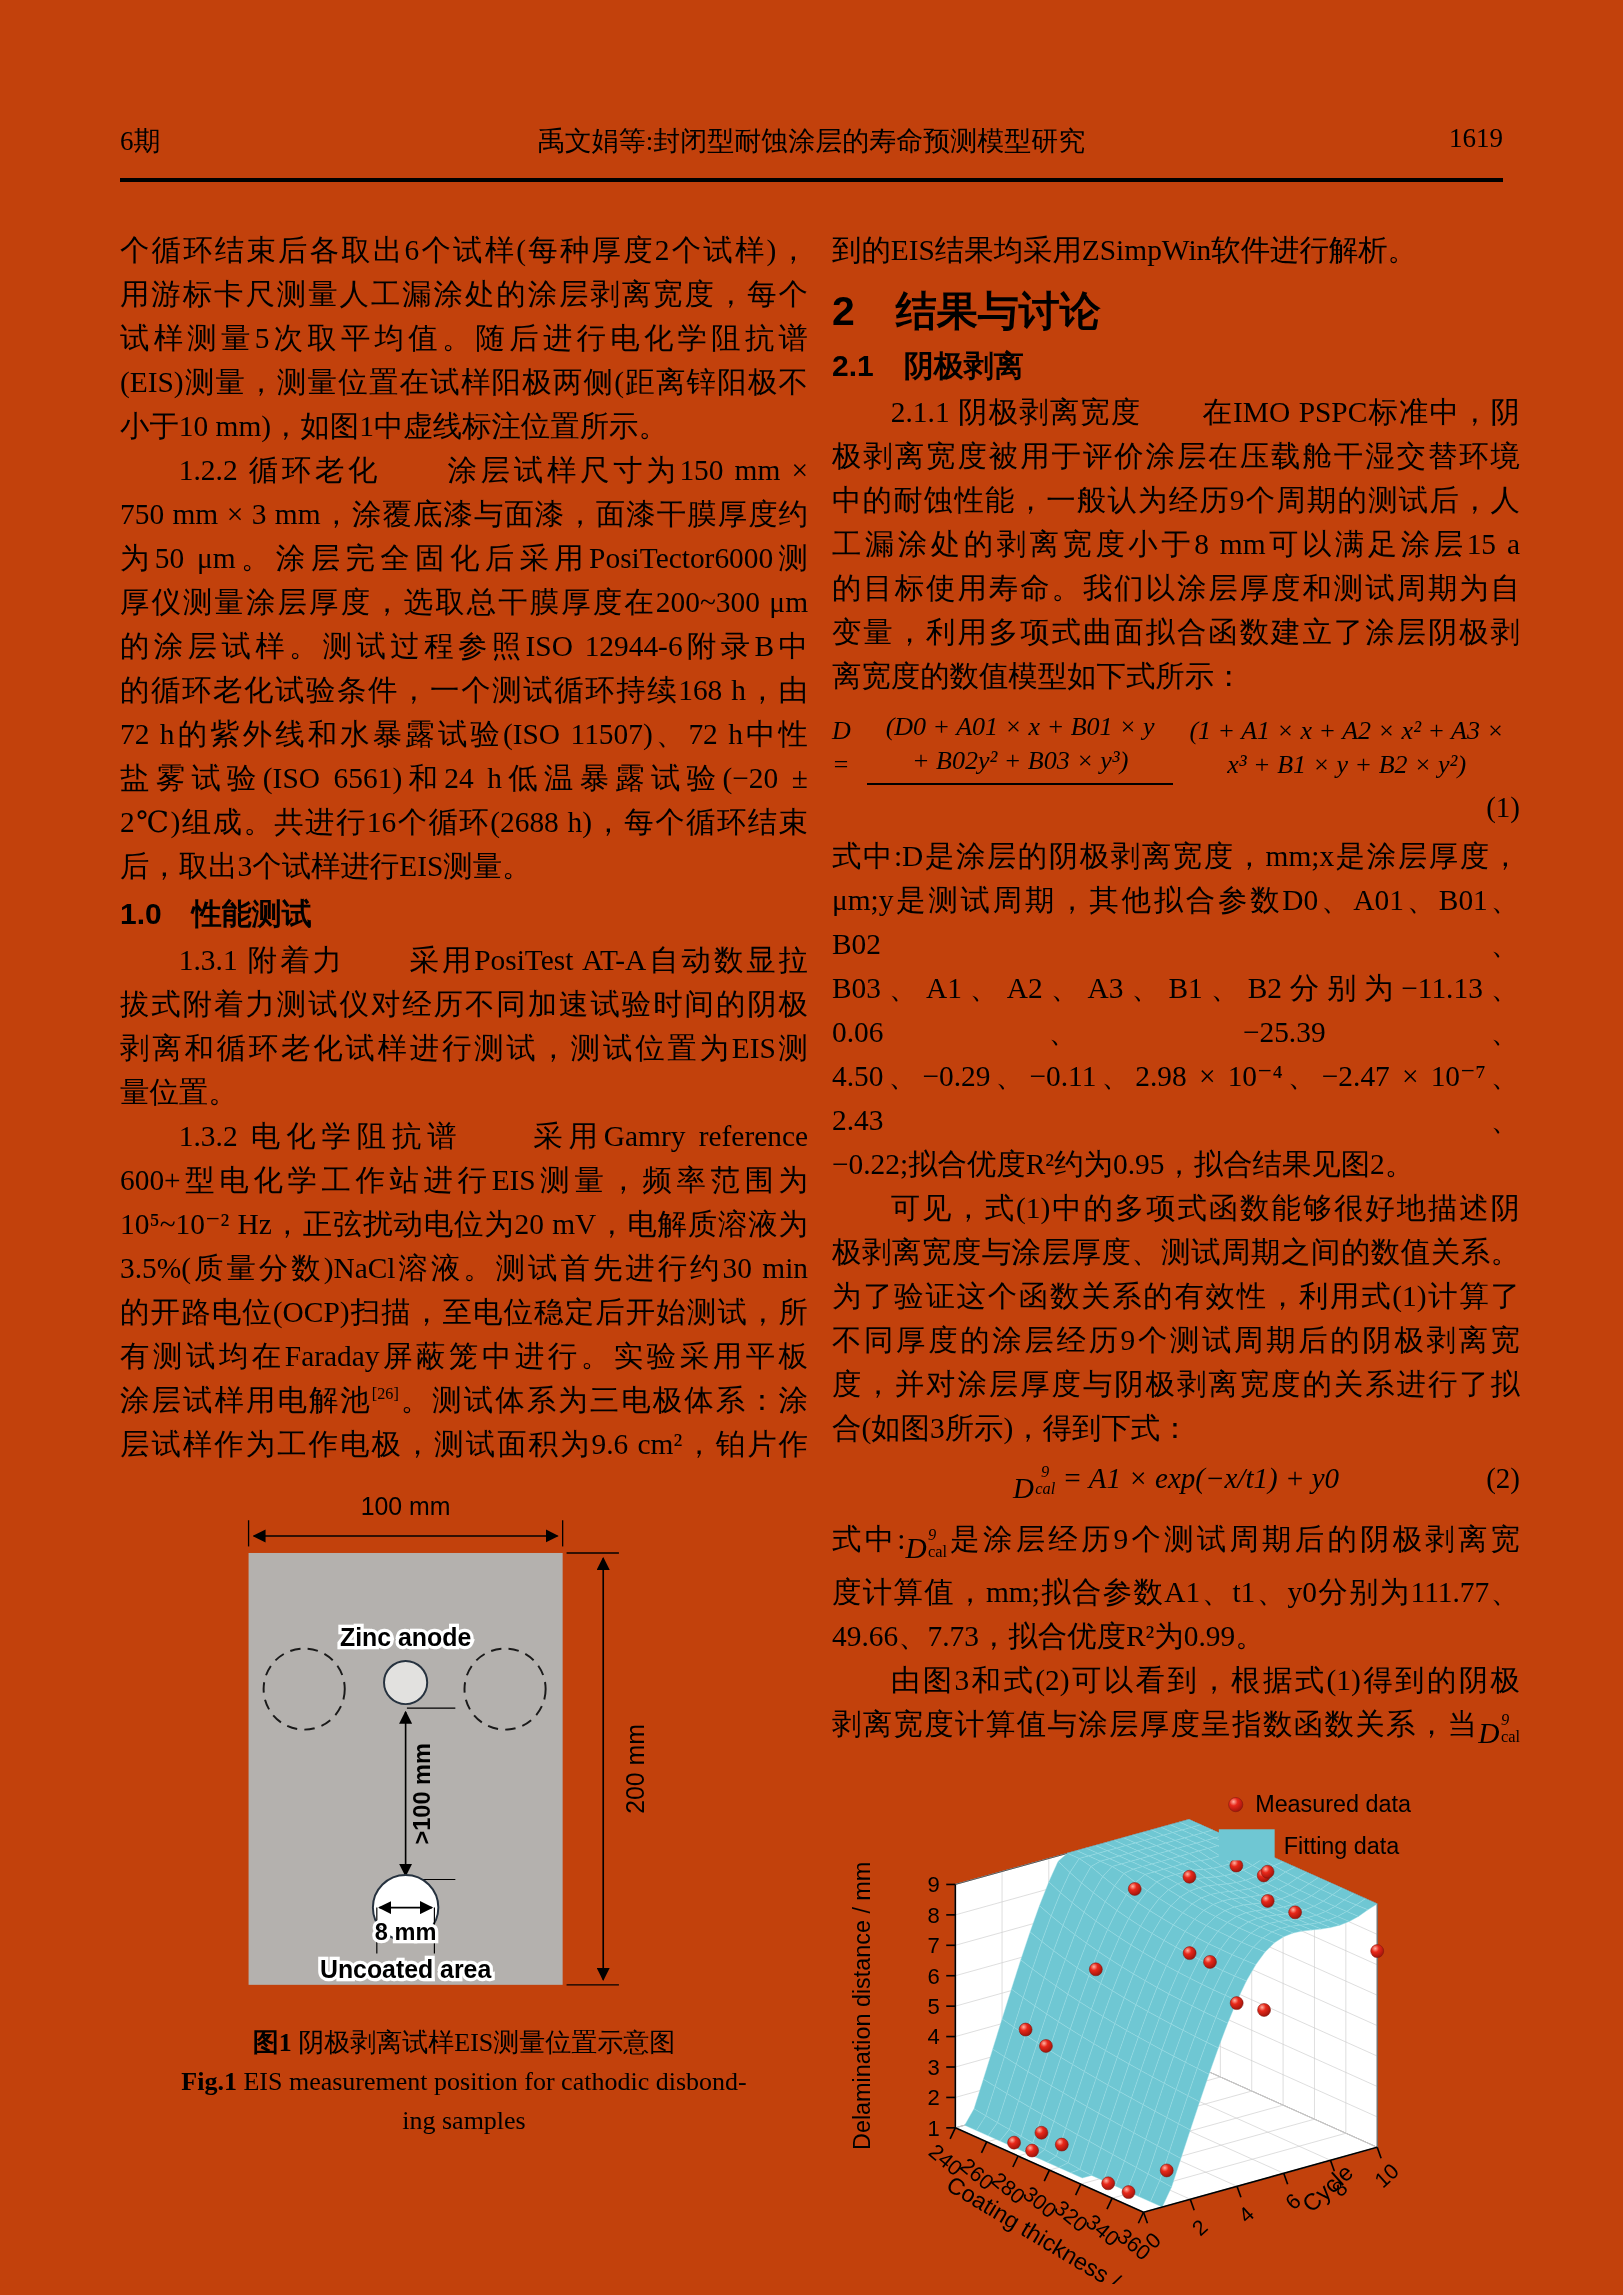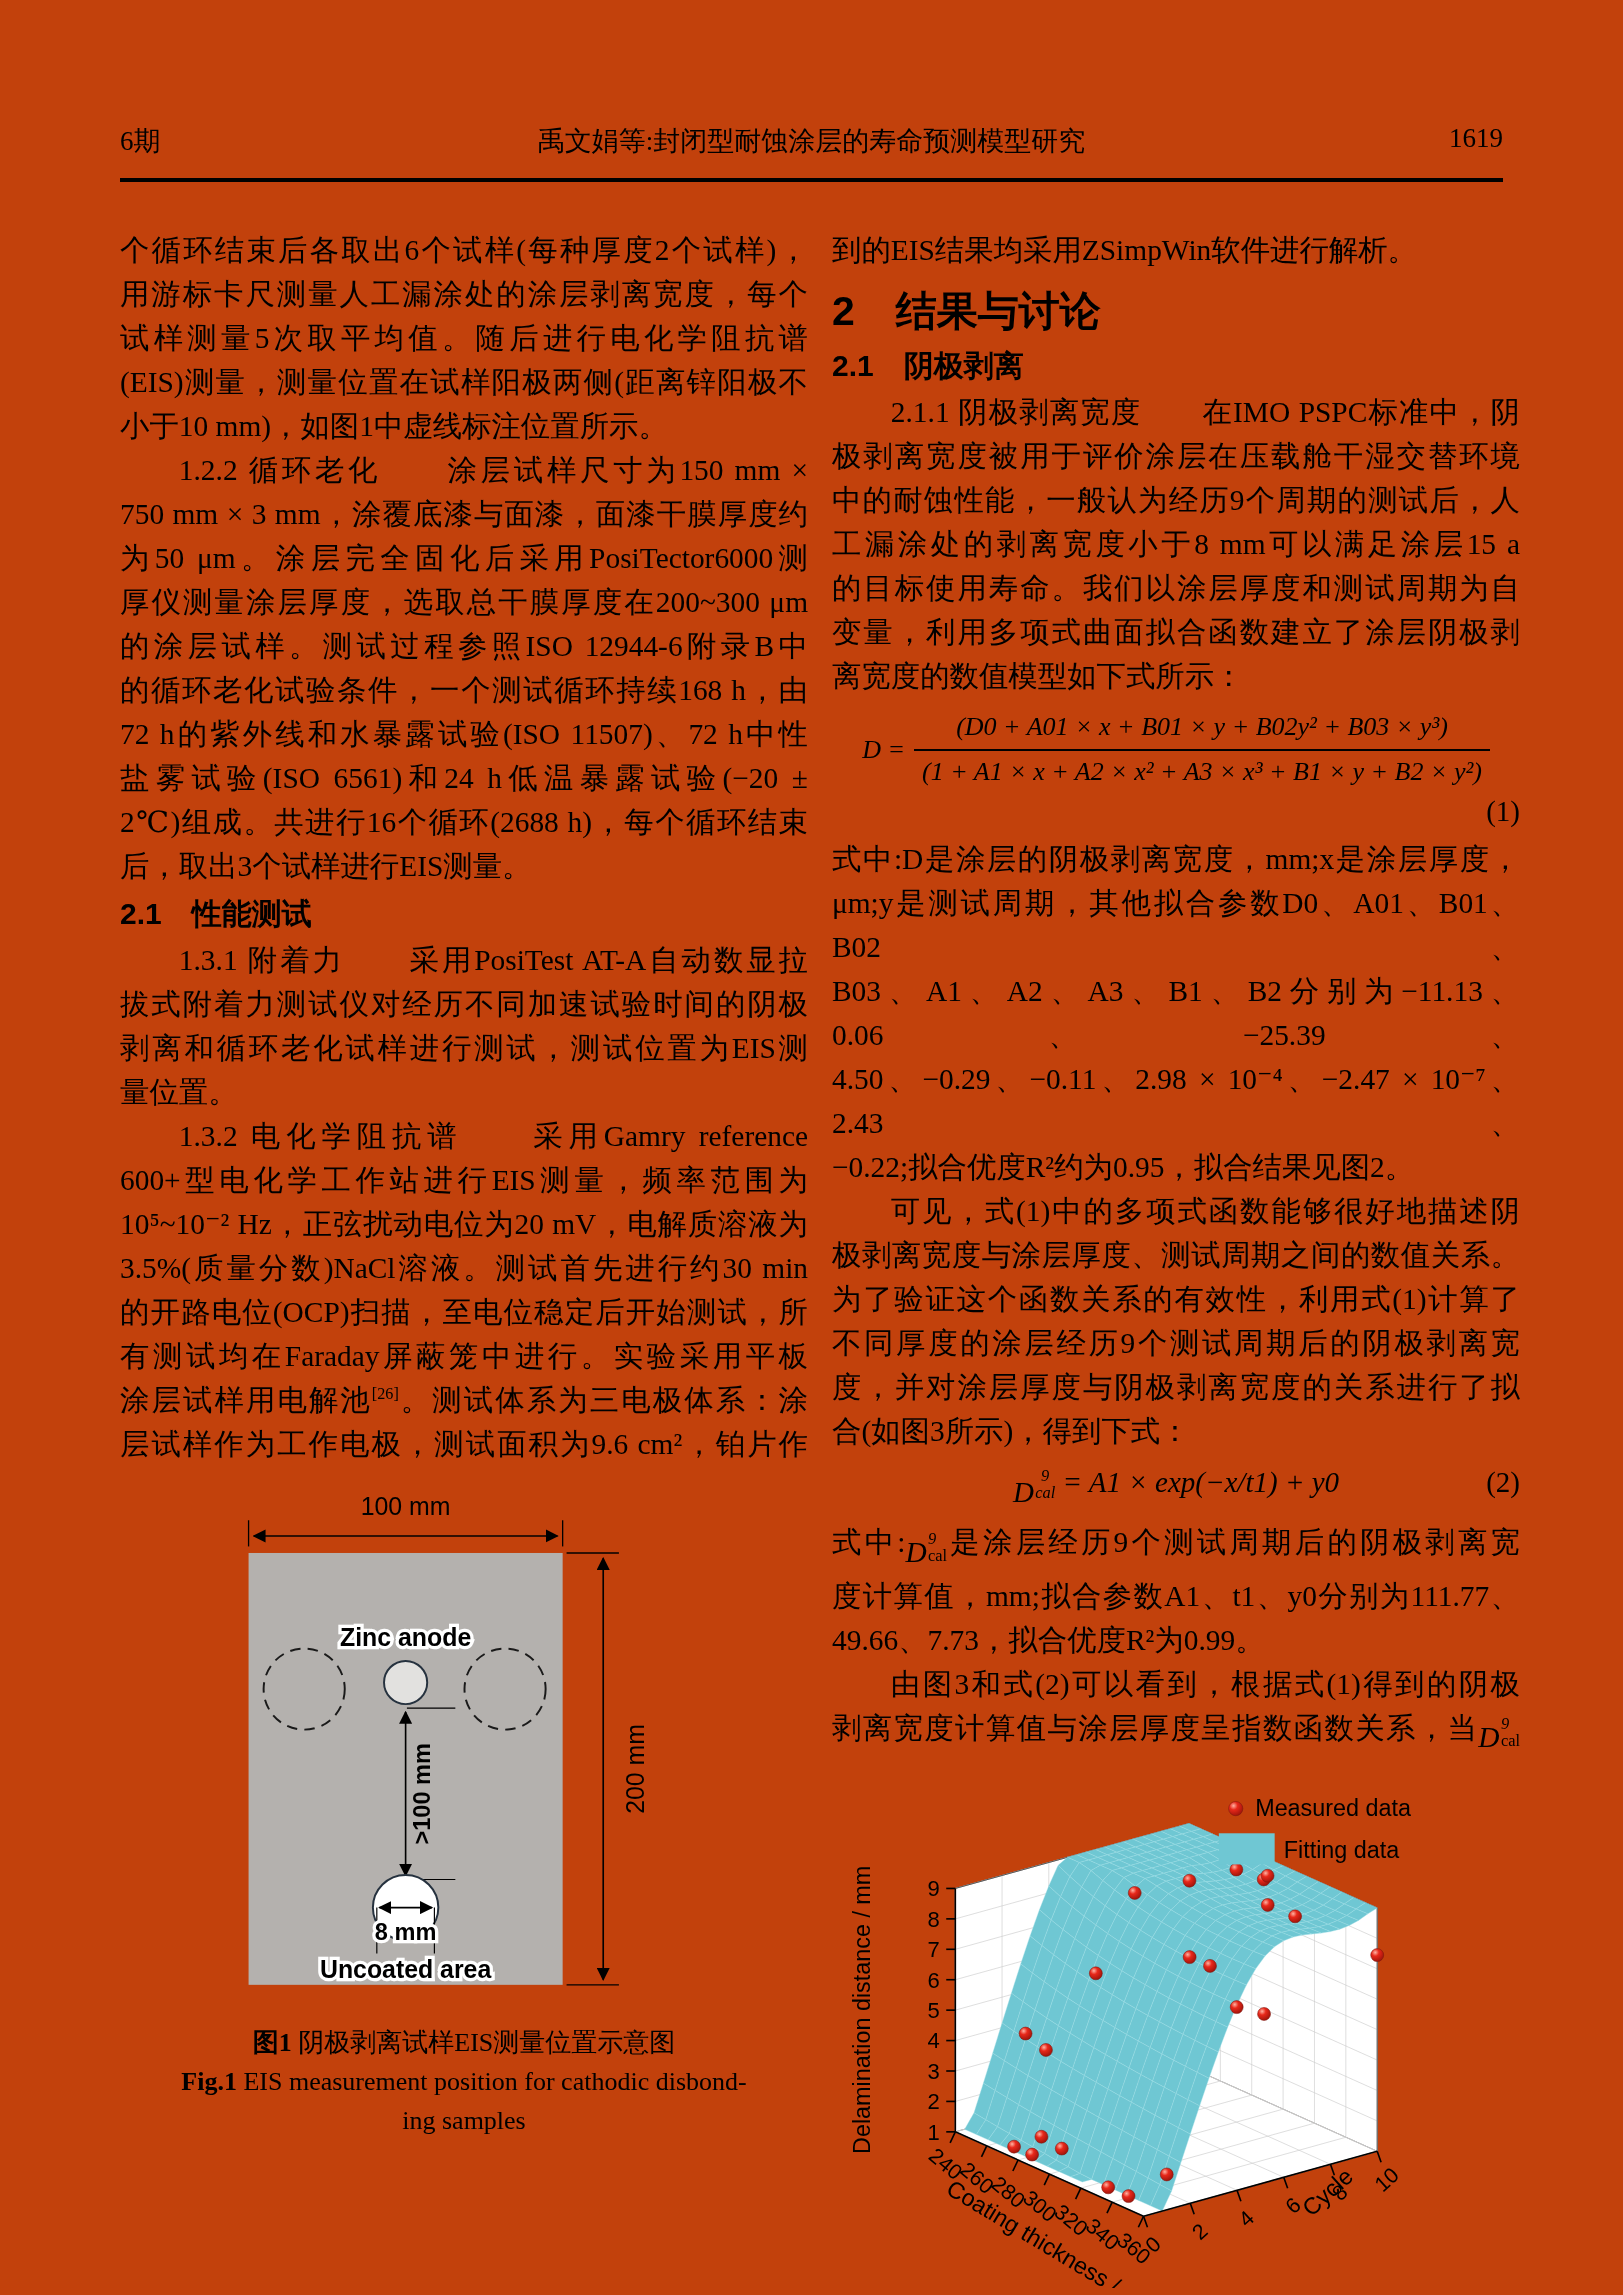--- a/index.html
+++ b/index.html
@@ -24,21 +24,21 @@
   .line.h2{font-family:"Liberation Sans","DejaVu Sans",sans-serif;font-weight:bold;
            font-size:30px;line-height:44px;margin:3.9px 0 2.6px;text-align-last:left;}
   .supscript{font-size:0.55em;vertical-align:super;line-height:0;}
   .dstack{display:inline-flex;vertical-align:-9.2px;}
   .dstack .db{font-style:italic;}
   .dstack .ss{display:inline-flex;flex-direction:column;font-size:16.4px;line-height:17px;margin-left:1.3px;}
   .dstack .ss .sp{font-style:italic;}
   
   .eq-block{margin:11.8px 0 0;font-style:italic;font-size:26px;line-height:34px;}
   .eq-row{display:flex;justify-content:center;align-items:center;gap:9.2px;}
-  .frac{display:inline-flex;flex-direction:column;text-align:center;}
+  .frac{display:inline-flex;flex-direction:row;text-align:center;}
   .frac .num{padding:0 7.9px 5.2px;border-bottom:2px solid #000;}
   .frac .den{padding:3.9px 7.9px 0;}
   .eq-no{text-align:right;font-size:29px;line-height:39px;margin:2.6px 0 6.5px;}
   .eq2-row{position:relative;text-align:center;font-style:italic;font-size:29px;line-height:50px;margin:3.9px 0;}
   .eq2-row .eq-no2{position:absolute;right:0;top:0;font-style:normal;}
   
   .figwrap{text-align:center;margin-top:14.4px;}
   .cap{text-align:center;font-size:26px;line-height:39px;}
   .cap .b{font-weight:bold;}
   svg text{font-family:"Liberation Sans","DejaVu Sans",sans-serif;}
@@ -66,21 +66,21 @@
         <div class="line j ind">1.2.2 循环老化　　涂层试样尺寸为150 mm ×</div>
         <div class="line j">750 mm × 3 mm，涂覆底漆与面漆，面漆干膜厚度约</div>
         <div class="line j">为50 μm。涂层完全固化后采用PosiTector6000测</div>
         <div class="line j">厚仪测量涂层厚度，选取总干膜厚度在200~300 μm</div>
         <div class="line j">的涂层试样。测试过程参照ISO 12944-6附录B中</div>
         <div class="line j">的循环老化试验条件，一个测试循环持续168 h，由</div>
         <div class="line j">72 h的紫外线和水暴露试验(ISO 11507)、72 h中性</div>
         <div class="line j">盐雾试验(ISO 6561)和24 h低温暴露试验(−20 ±</div>
         <div class="line j">2℃)组成。共进行16个循环(2688 h)，每个循环结束</div>
         <div class="line l">后，取出3个试样进行EIS测量。</div>
-        <div class="line h2">2.1　性能测试</div>
+        <div class="line h2">1.0　性能测试</div>
         <div class="line j ind">1.3.1 附着力　　采用PosiTest AT-A自动数显拉</div>
         <div class="line j">拔式附着力测试仪对经历不同加速试验时间的阴极</div>
         <div class="line j">剥离和循环老化试样进行测试，测试位置为EIS测</div>
         <div class="line l">量位置。</div>
         <div class="line j ind">1.3.2 电化学阻抗谱　　采用Gamry reference</div>
         <div class="line j">600+型电化学工作站进行EIS测量，频率范围为</div>
         <div class="line j">10⁵~10⁻² Hz，正弦扰动电位为20 mV，电解质溶液为</div>
         <div class="line j">3.5%(质量分数)NaCl溶液。测试首先进行约30 min</div>
         <div class="line j">的开路电位(OCP)扫描，至电位稳定后开始测试，所</div>
         <div class="line j">有测试均在Faraday屏蔽笼中进行。实验采用平板</div>

